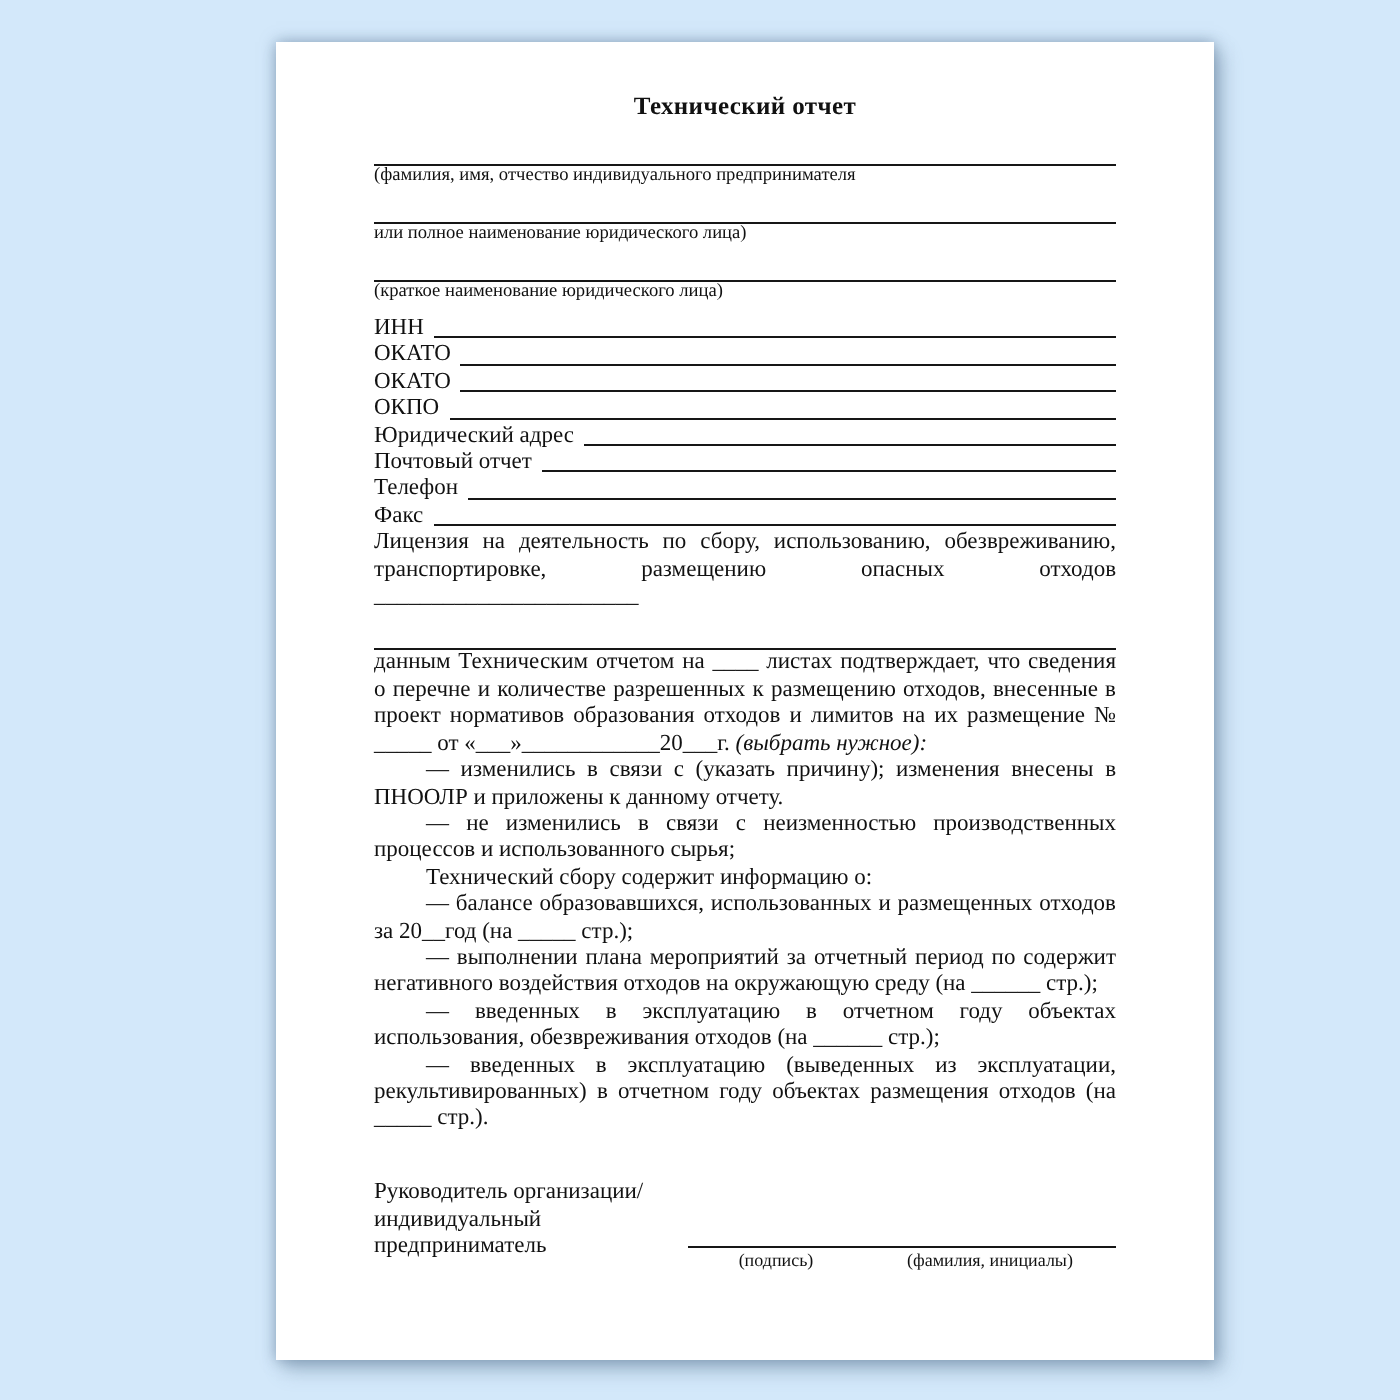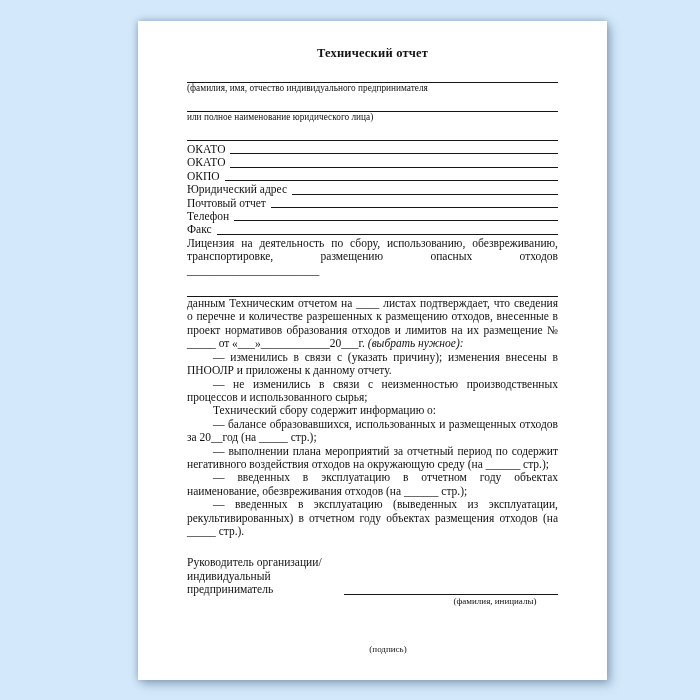--- a/index.html
+++ b/index.html
@@ -64,35 +64,36 @@
   }
   .indent { text-indent: 26px; }
   .license-para { margin-top: 12px; }
   .full-blank { margin-top: 8px; }
   .confirm-para { margin-top: 14px; }
   .italic { font-style: italic; }
   .contents-intro { margin-top: 13px; }
   .signature {
     display: flex;
     margin-top: 18px;
+    align-items: center;
   }
   .sig-label {
     width: 152px;
     font-size: 11.5px;
     line-height: 13.4px;
   }
   .sig-fields {
     flex: 1;
     display: flex;
     justify-content: space-between;
     align-items: flex-start;
     padding-left: 10px;
   }
   .sig-field { display: flex; flex-direction: column; }
-  .sig-field-sign { width: 88px; gap: 48px; }
+  .sig-field-sign { width: 88px; }
   .sig-field-name { width: 126px; }
   .sig-line {
     border-bottom: 1px solid #161616;
     height: 38px;
   }
   .sig-caption {
     text-align: center;
     font-size: 9px;
     line-height: 12px;
   }
@@ -107,23 +108,28 @@
   <div>
     <div class="blank-row"></div>
     <p class="field-caption">(фамилия, имя, отчество индивидуального предпринимателя</p>
   </div>
   <div>
     <div class="blank-row"></div>
     <p class="field-caption">или полное наименование юридического лица)</p>
   </div>
   <div>
     <div class="blank-row"></div>
+    <p class="field-caption">(краткое наименование юридического лица)</p>
   </div>
 
   <div class="req-block">
+    <div class="req-row">
+      <span class="req-label">ИНН</span>
+      <span class="req-fill"></span>
+    </div>
     <div class="req-row">
       <span class="req-label">ОКАТО</span>
       <span class="req-fill"></span>
     </div>
     <div class="req-row">
       <span class="req-label">ОКАТО</span>
       <span class="req-fill"></span>
     </div>
     <div class="req-row">
       <span class="req-label">ОКПО</span>
@@ -151,21 +157,21 @@
   <div class="blank-row full-blank"></div>
 
   <p class="body confirm-para"><span>данным Техническим отчетом на ____ листах подтверждает, что сведения о перечне и количестве разрешенных к размещению отходов, внесенные в проект нормативов образования отходов и лимитов на их размещение № _____ от «___»____________20___г. </span><span class="italic">(выбрать нужное):</span></p>
 
   <p class="body indent">— изменились в связи с (указать причину); изменения внесены в ПНООЛР и приложены к данному отчету.</p>
   <p class="body indent">— не изменились в связи с неизменностью производственных процессов и использованного сырья;</p>
 
   <p class="body indent contents-intro">Технический сбору содержит информацию о:</p>
   <p class="body indent">— балансе образовавшихся, использованных и размещенных отходов за 20__год (на _____ стр.);</p>
   <p class="body indent">— выполнении плана мероприятий за отчетный период по содержит негативного воздействия отходов на окружающую среду (на ______ стр.);</p>
-  <p class="body indent">— введенных в эксплуатацию в отчетном году объектах наименование, обезвреживания отходов (на ______ стр.);</p>
+  <p class="body indent">— введенных в эксплуатацию в отчетном году объектах использования, обезвреживания отходов (на ______ стр.);</p>
   <p class="body indent">— введенных в эксплуатацию (выведенных из эксплуатации, рекультивированных) в отчетном году объектах размещения отходов (на _____ стр.).</p>
 
   <div class="signature">
     <div class="sig-label">Руководитель организации/ индивидуальный предприниматель</div>
     <div class="sig-fields">
       <div class="sig-field sig-field-sign">
         <div class="sig-line"></div>
         <div class="sig-caption">(подпись)</div>
       </div>
       <div class="sig-field sig-field-name">

